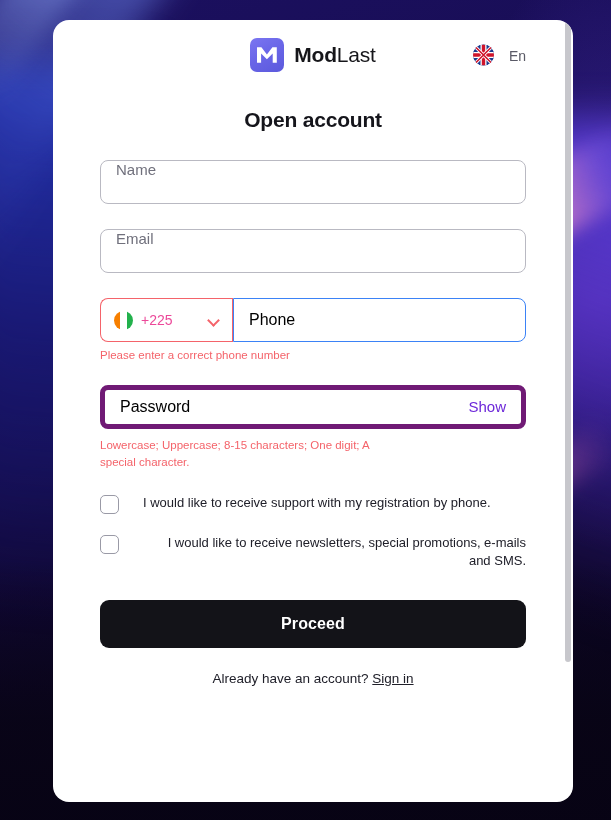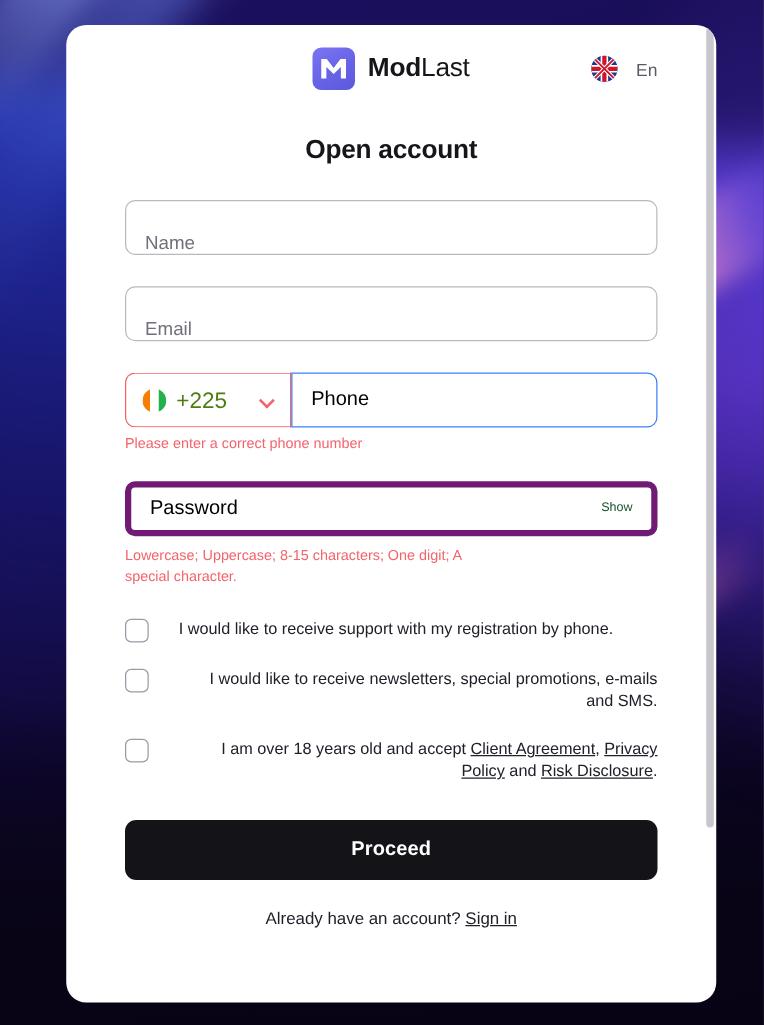--- a/index.html
+++ b/index.html
@@ -185,21 +185,21 @@
   }
 
   
   .form { margin-top: 28px; }
 
   .field {
     height: 44px;
     border: 1px solid #b9b9c2;
     border-radius: 8px;
     display: flex;
-    align-items: flex-end;
+    align-items: flex-start;
     padding: 0 15px;
     margin-bottom: 25px;
     background: #fff;
   }
   .field .ph {
     font-size: 15px;
     color: #70707c;
   }
 
   
@@ -213,22 +213,22 @@
     border: 1px solid #f4636a;
     border-radius: 8px 0 0 8px;
     border-right: none;
     display: flex;
     align-items: center;
     gap: 8px;
     padding: 0 13px;
     cursor: pointer;
   }
   .phone-code .code {
-    font-size: 18px;
-    color: #4d7c0f;
+    font-size: 14px;
+    color: #ec4899;
     flex: 1;
   }
   .chev {
     width: 11px; height: 11px;
     position: relative;
     flex: none;
   }
   .chev::before {
     content: "";
     position: absolute;
@@ -263,22 +263,22 @@
   .pw-field {
     height: 44px;
     border: 5px solid #701a75;
     border-radius: 8px;
     display: flex;
     align-items: center;
     padding: 0 15px;
     justify-content: space-between;
   }
   .pw-show {
-    font-size: 10px;
-    color: #14532d;
+    font-size: 15px;
+    color: #6d28d9;
     cursor: pointer;
   }
   .pw-hint {
     font-size: 11.5px;
     color: #f4636a;
     margin-top: 8px;
     line-height: 1.55;
     max-width: 300px;
   }
 
@@ -424,24 +424,20 @@
         <div class="check-row">
           <span class="cbox"></span>
           <span class="check-label">I would like to receive support with my registration by phone.</span>
         </div>
 
         <div class="check-row">
           <span class="cbox"></span>
           <span class="check-label">I would like to receive newsletters, special promotions, e-mails and SMS.</span>
         </div>
 
-        <div class="check-row">
-          <span class="cbox"></span>
-          <span class="check-label"><span>I am over 18 years old and accept </span><a href="#">Client Agreement</a><span>, </span><a href="#">Privacy Policy</a><span> and </span><a href="#">Risk Disclosure</a><span>.</span></span>
-        </div>
 
       </div>
 
       <button class="proceed">Proceed</button>
 
       <div class="footer">
         <span>Already have an account?</span>
         <a href="#">Sign in</a>
       </div>
 

